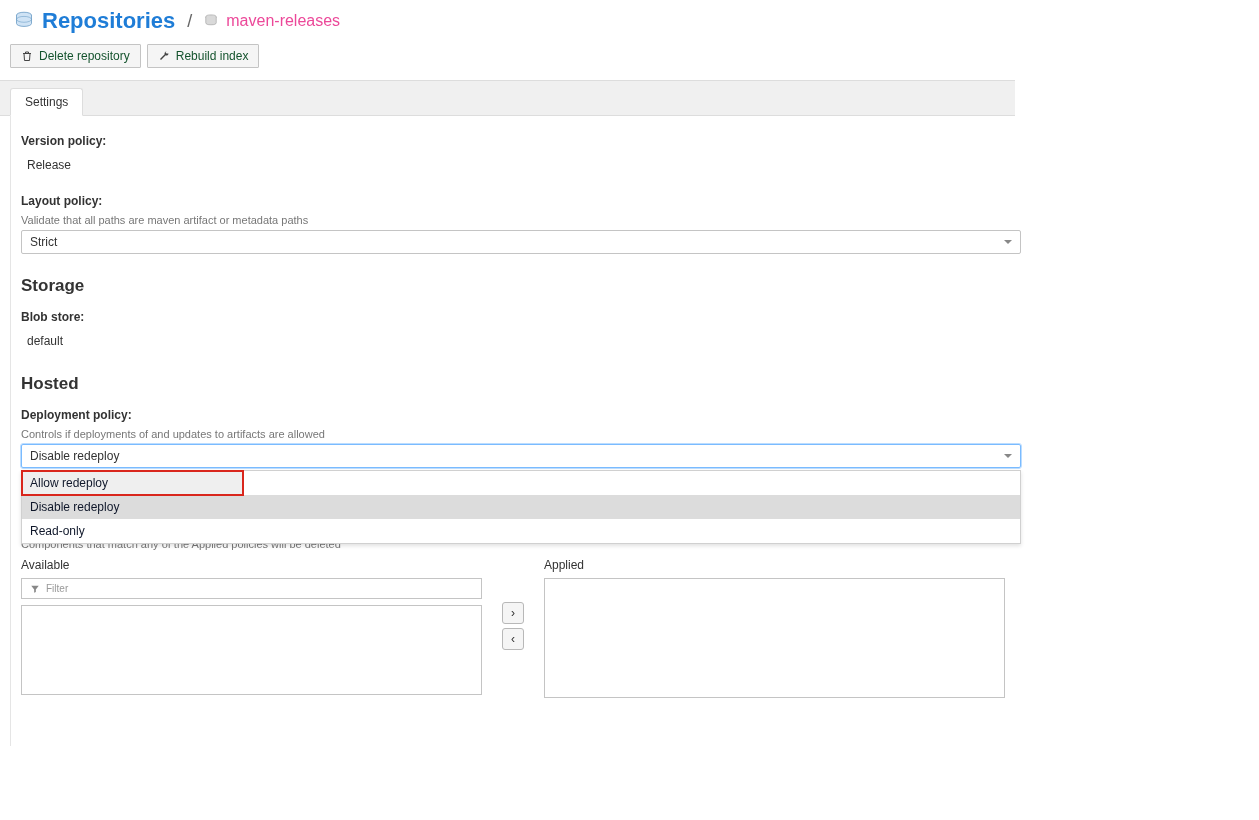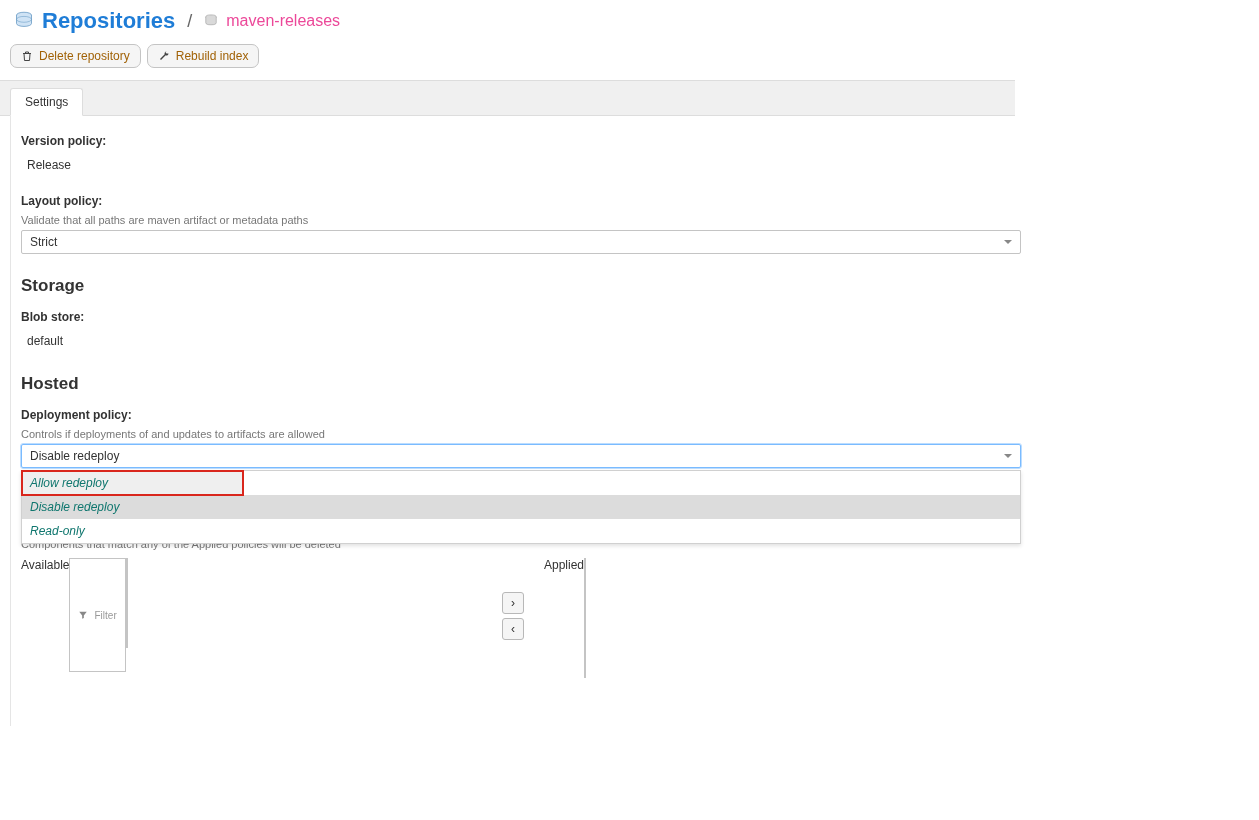--- a/index.html
+++ b/index.html
@@ -45,24 +45,24 @@
     display: flex;
     gap: 6px;
     padding: 4px 10px 12px 10px;
   }
   .btn {
     display: inline-flex;
     align-items: center;
     gap: 6px;
     border: 1px solid #c4c4c4;
     background: #f5f5f5;
-    border-radius: 7px;
+    border-radius: 1px;
     padding: 4px 10px;
     font-size: 12px;
-    color: #a16207;
+    color: #14532d;
     cursor: pointer;
   }
   .btn .ico { width: 12px; height: 12px; display: inline-block; }
   .tabbar {
     background: #f0f0f0;
     border-top: 1px solid #ddd;
     border-bottom: 1px solid #ddd;
     padding: 6px 10px 0 10px;
     display: flex;
   }
@@ -149,43 +149,42 @@
     top: 26px;
     width: 1000px;
     background: #fff;
     border: 1px solid #d0d0d0;
     box-shadow: 0 2px 4px rgba(0,0,0,0.12);
     z-index: 10;
   }
   .dropdown-item {
     padding: 5px 8px;
     font-size: 12px;
-    color: #0f766e;
-    cursor: pointer;
-    font-style: italic;
+    color: #0f172a;
+    cursor: pointer;
   }
   .dropdown-item.highlighted {
     background: #efefef;
     outline: 2px solid #d9261c;
     outline-offset: -1px;
     position: relative;
     z-index: 2;
     width: 221px;
   }
   .dropdown-item.selected {
     background: #dcdcdc;
   }
   .cleanup-row {
     display: flex;
     gap: 20px;
     margin-top: 8px;
   }
   .cleanup-col {
     display: flex;
-    flex-direction: row;
+    flex-direction: column;
     width: 484px;
   }
   .col-title {
     font-size: 12px;
     color: #333;
     margin-bottom: 6px;
   }
   .filter-box {
     display: flex;
     align-items: center;

